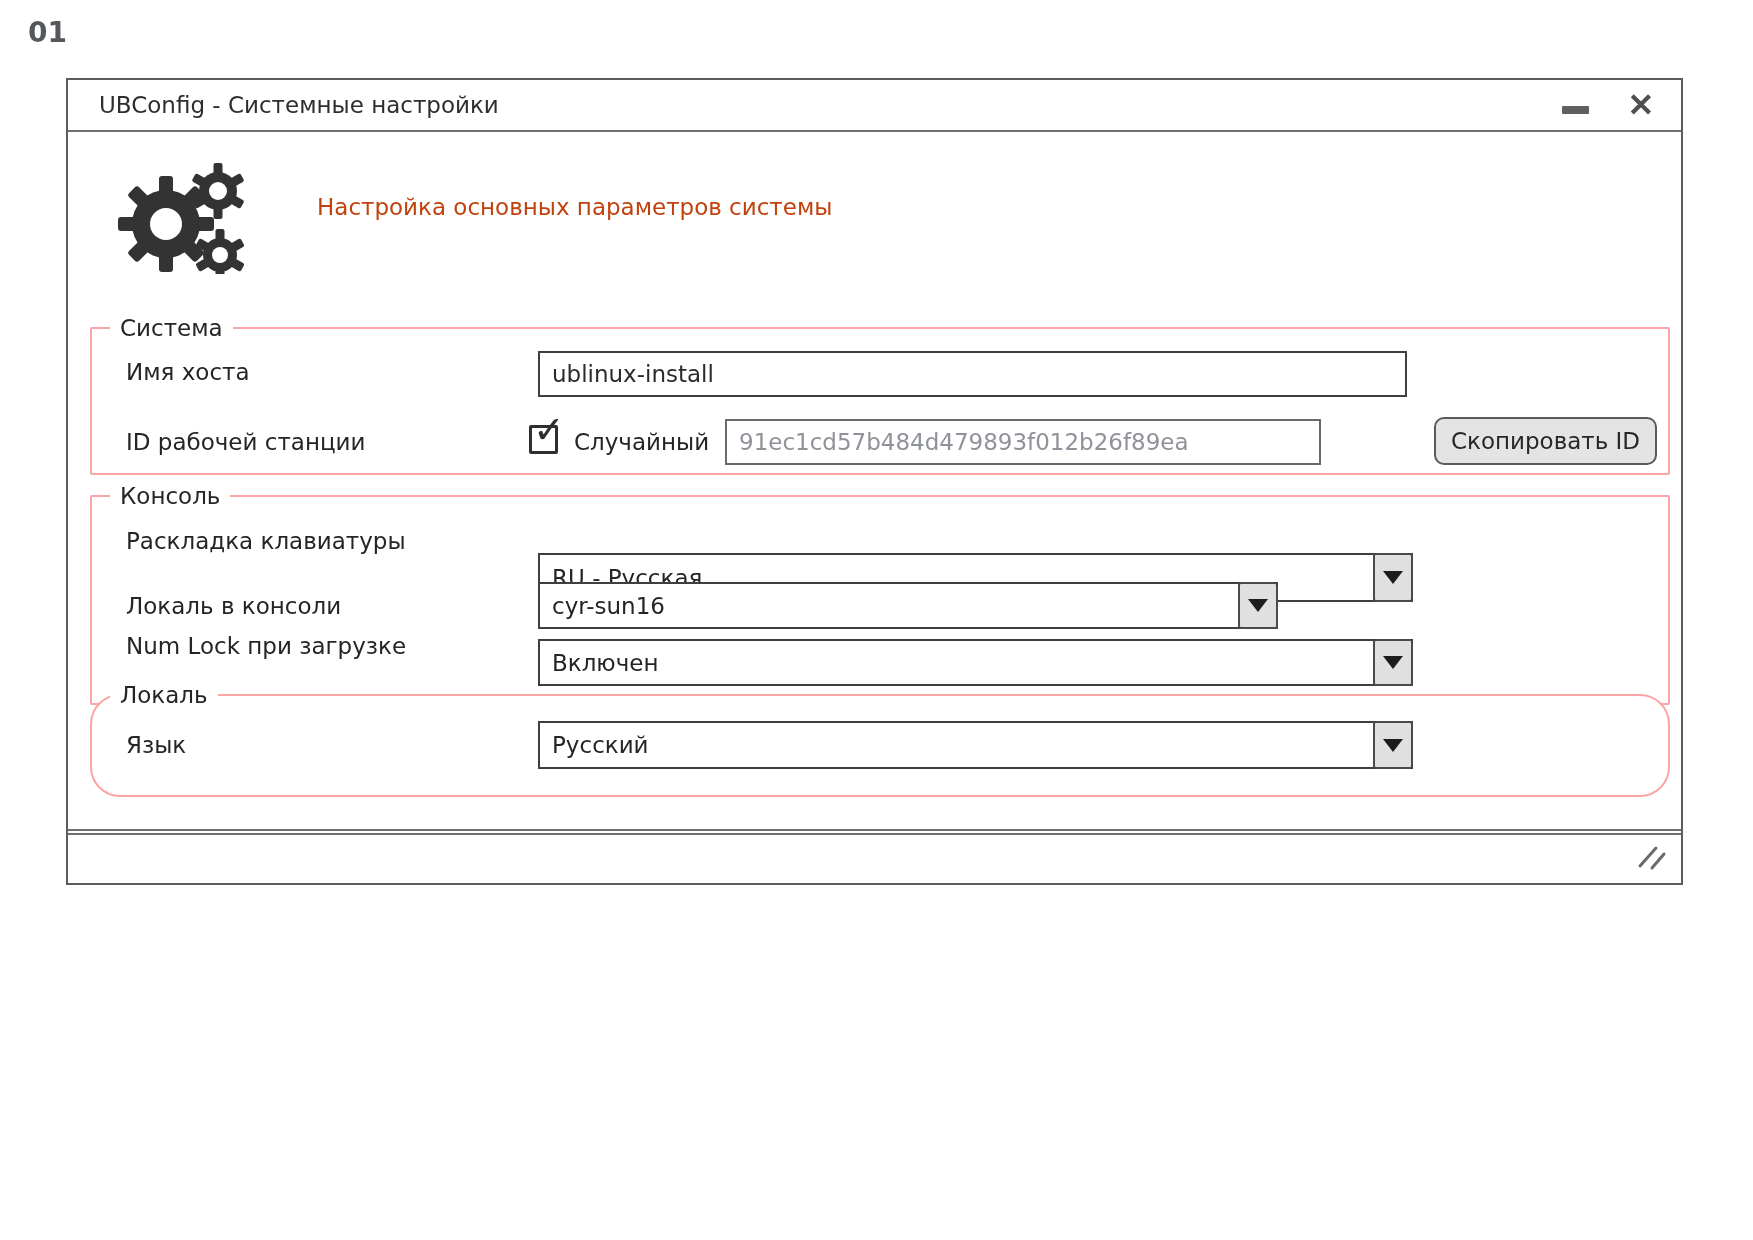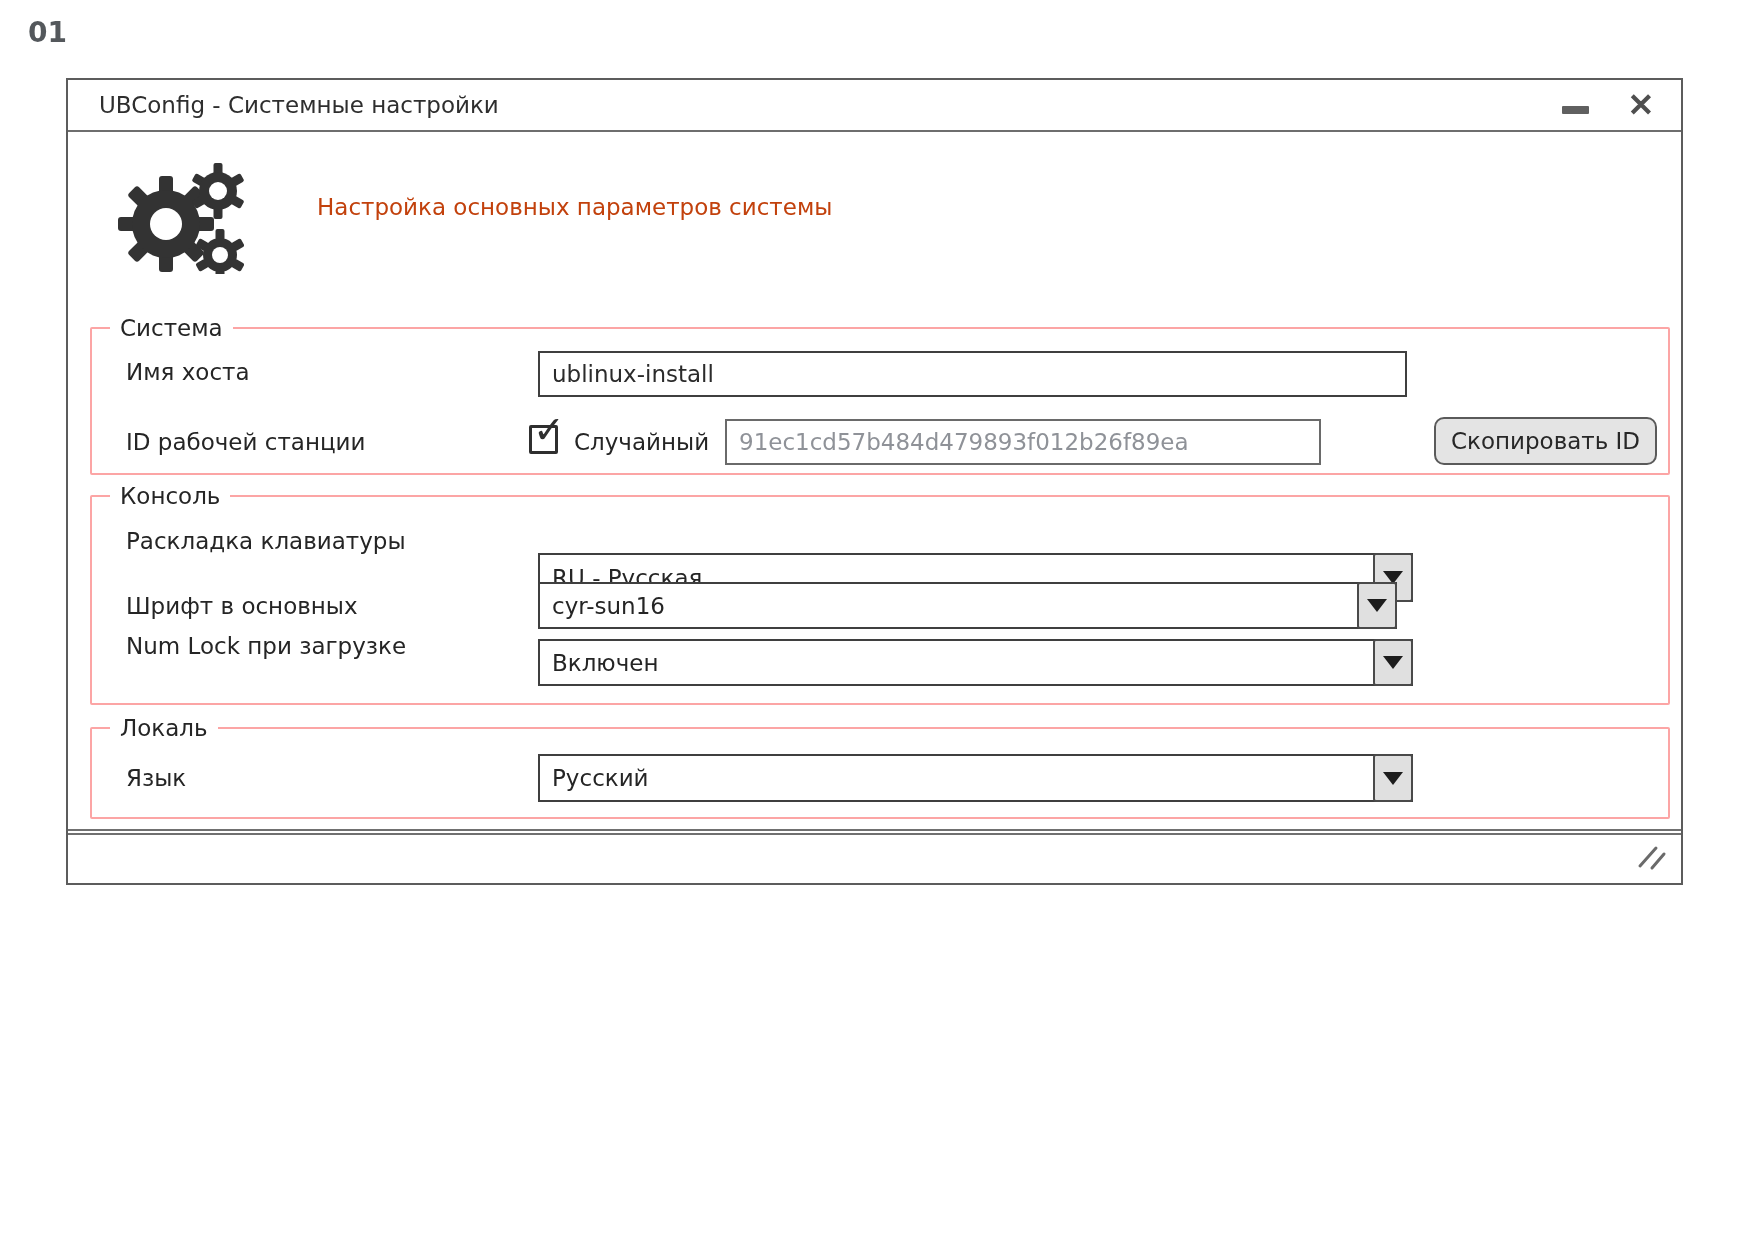--- a/index.html
+++ b/index.html
@@ -91,21 +91,21 @@
     position: absolute;
     left: 22px;
     width: 1580px;
     border: 2px solid #fca5a5;
     border-radius: 2px;
     box-sizing: border-box;
     background: #ffffff;
   }
   .group-system { top: 195px; height: 148px; }
   .group-console { top: 363px; height: 210px; }
-  .group-locale { top: 595px; height: 92px; }
+  .group-locale { top: 562px; height: 103px; border-radius: 30px; }
   .legend {
     position: absolute;
     top: -16px;
     left: 18px;
     background: #ffffff;
     padding: 0 10px;
     font-size: 23px;
     color: #252525;
     line-height: 30px;
   }
@@ -299,22 +299,22 @@
       <span class="legend">Консоль</span>
 
       <span class="fld-label" style="left:34px; top:31px;">Раскладка клавиатуры</span>
       <div class="combo" style="left:446px; top:20px; width:875px; height:49px;margin-top:36px;">
         <span class="combo-value">RU - Русская</span>
         <span class="combo-arrow">
           <span class="tri-down"></span>
         </span>
       </div>
 
-      <span class="fld-label" style="left:34px; top:96px;">Шрифт в основных</span>
-      <div class="combo" style="left:446px; top:85px; width:859px; height:47px;">
+      <span class="fld-label" style="left:34px; top:96px;">Локаль в консоли</span>
+      <div class="combo" style="left:446px; top:85px; width:740px; height:47px;">
         <span class="combo-value">cyr-sun16</span>
         <span class="combo-arrow">
           <span class="tri-down"></span>
         </span>
       </div>
 
       <span class="fld-label" style="left:34px; top:136px;">Num Lock при загрузке</span>
       <div class="combo" style="left:446px; top:142px; width:875px; height:47px;">
         <span class="combo-value">Включен</span>
         <span class="combo-arrow">

